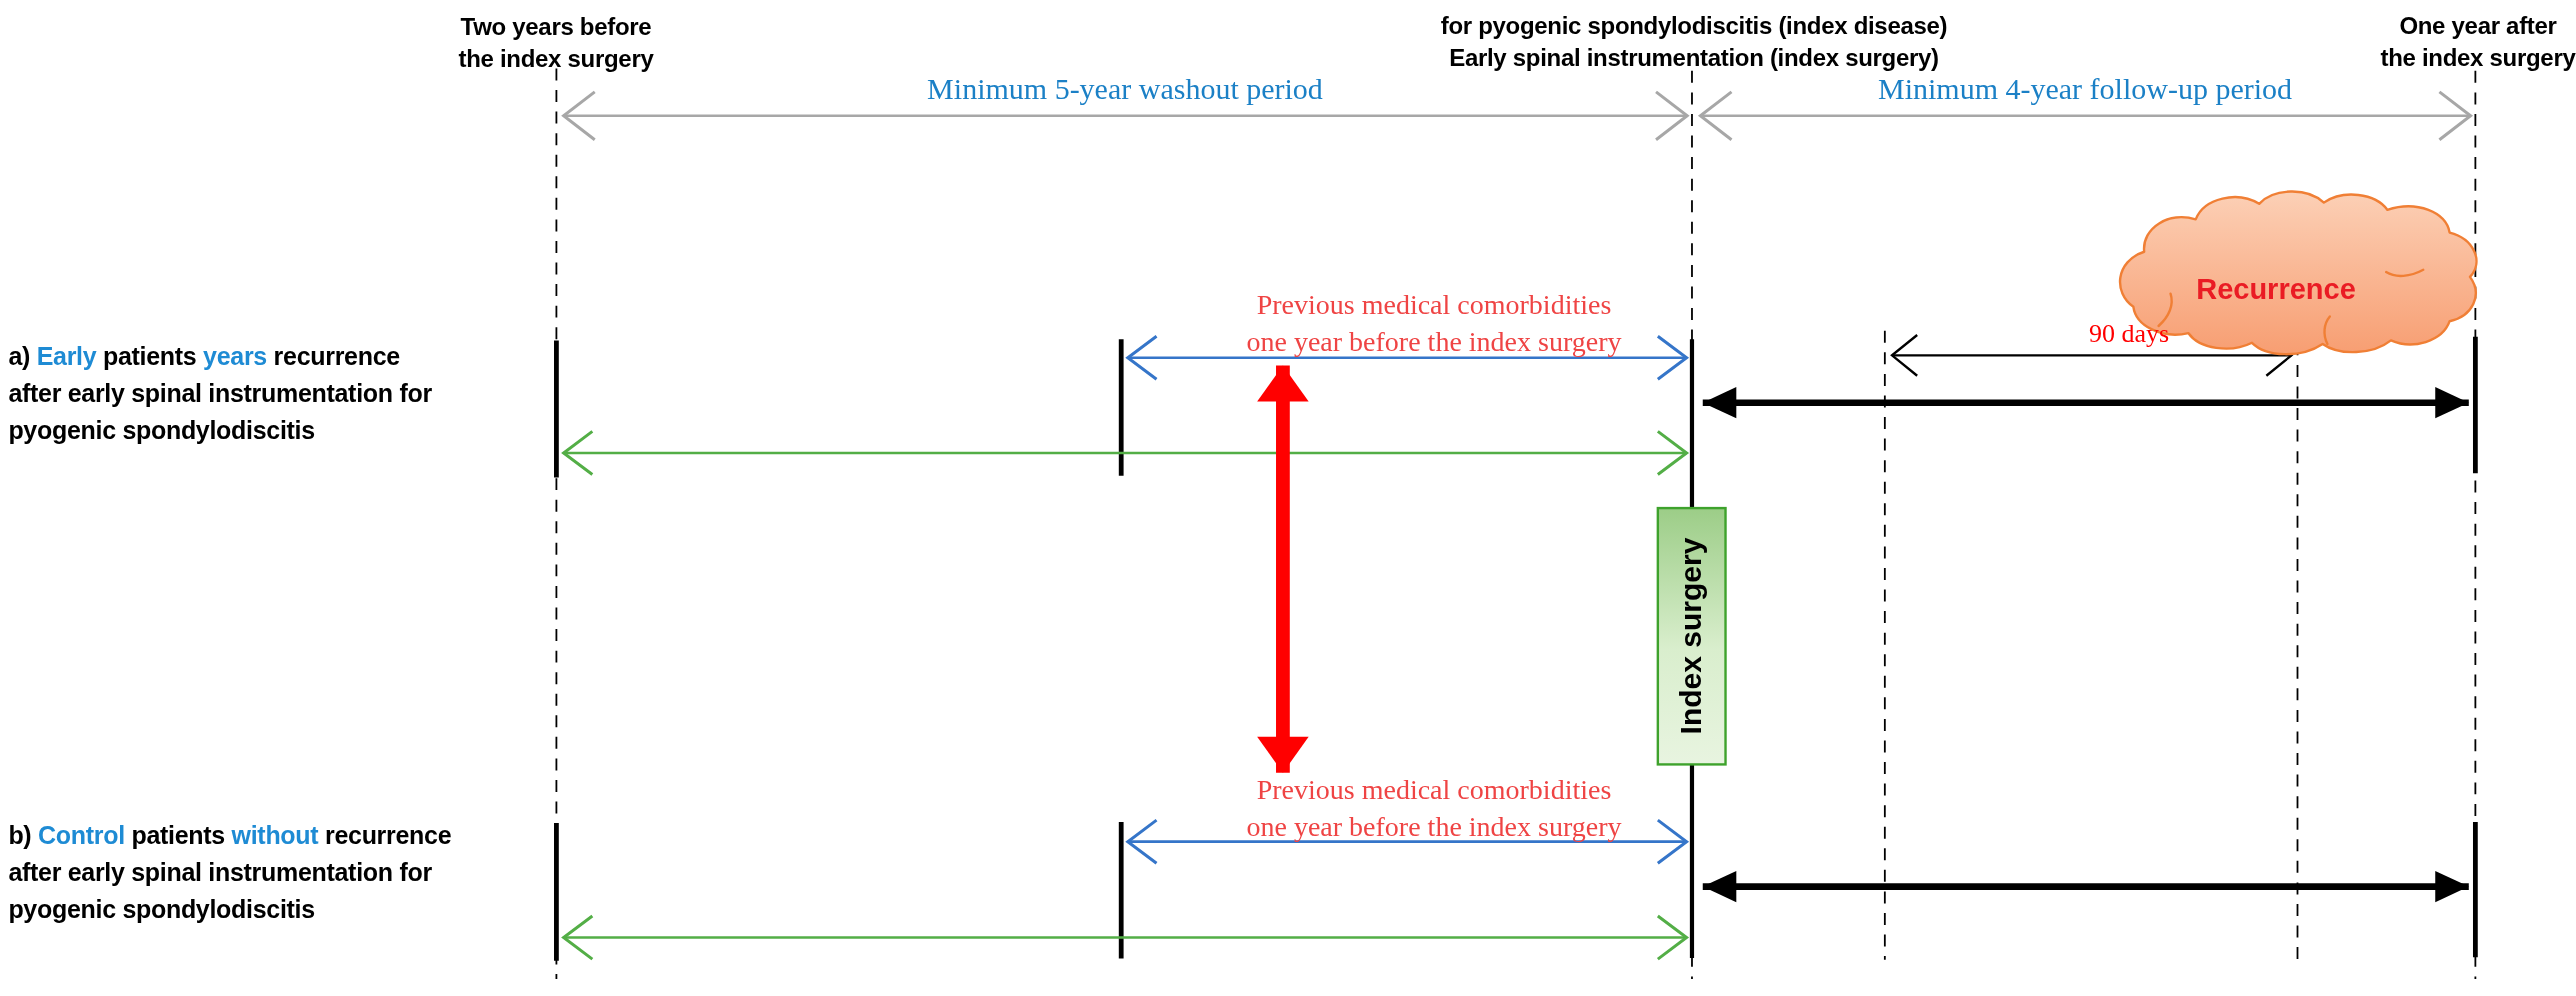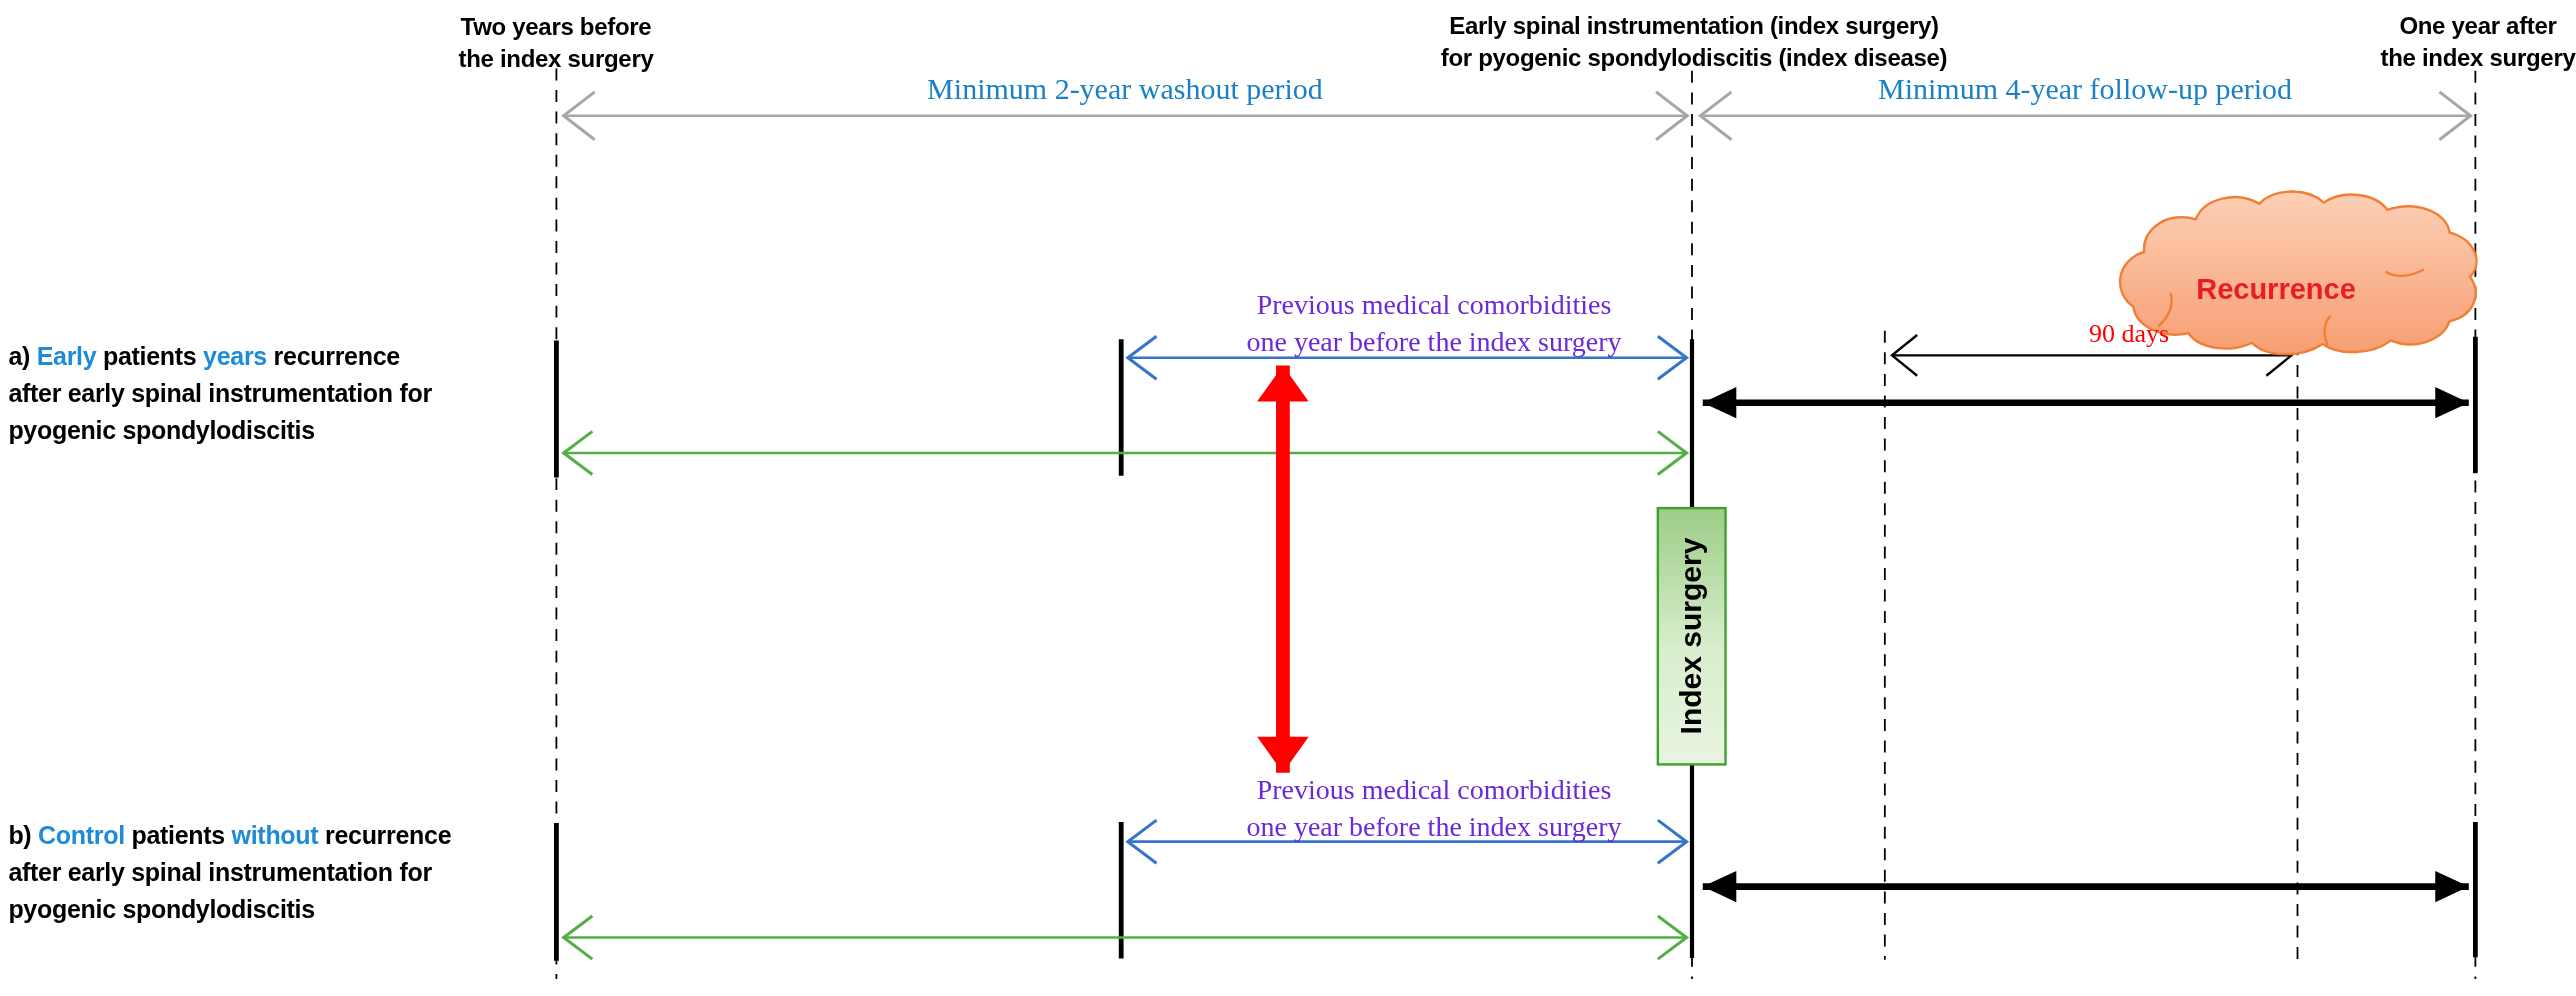--- a/index.html
+++ b/index.html
@@ -14,21 +14,21 @@
     transform:translateX(-50%); text-align:center; color:#000;
     font-weight:700; font-size:24px; line-height:32px; letter-spacing:-0.3px;
     white-space:nowrap;
   }
   .serifblue {
     transform:translateX(-50%); text-align:center; color:#1b80c6;
     font-family:"Liberation Serif", serif; font-size:30px; line-height:34px;
     white-space:nowrap;
   }
   .comorb {
-    transform:translateX(-50%); text-align:center; color:#6d28d9;
+    transform:translateX(-50%); text-align:center; color:#ef4444;
     font-family:"Liberation Serif", serif; font-size:28px; line-height:37px;
     white-space:nowrap;
   }
   .rowlabel {
     color:#000; font-weight:700; font-size:25px; line-height:37px;
     letter-spacing:-0.3px; white-space:nowrap;
   }
   .bluew { color:#1e8bd4; }
   .redserif {
     transform:translateX(-50%); text-align:center; color:#ff0000;
@@ -148,30 +148,30 @@
 
     <rect x="2768" y="848" width="113" height="428" fill="url(#boxGrad)" stroke="#3ea22c" stroke-width="4"></rect>
   </svg>
 
   <div class="abs toplabel" style="left:556px; top:10.8px;">
     <div>Two years before</div>
     <div>the index surgery</div>
   </div>
 
   <div class="abs toplabel" style="left:1694px; top:9.6px;">
+    <div>for pyogenic spondylodiscitis (index disease)</div>
     <div>Early spinal instrumentation (index surgery)</div>
-    <div>for pyogenic spondylodiscitis (index disease)</div>
   </div>
 
   <div class="abs toplabel" style="left:2478px; top:9.6px;text-align:center;">
     <div>One year after</div>
     <div>the index surgery</div>
   </div>
 
-  <div class="abs serifblue" style="left:1125px; top:72px;">Minimum 2-year washout period</div>
+  <div class="abs serifblue" style="left:1125px; top:72px;">Minimum 5-year washout period</div>
 
   <div class="abs serifblue" style="left:2085px; top:72px;">Minimum 4-year follow-up period</div>
 
   <div class="abs rowlabel" style="left:8.4px; top:338px;">
     <div><span>a) </span><span class="bluew">Early</span><span> patients </span><span class="bluew">years</span><span> recurrence</span></div>
     <div>after early spinal instrumentation for</div>
     <div>pyogenic spondylodiscitis</div>
   </div>
 
   <div class="abs rowlabel" style="left:8.4px; top:817px;">

